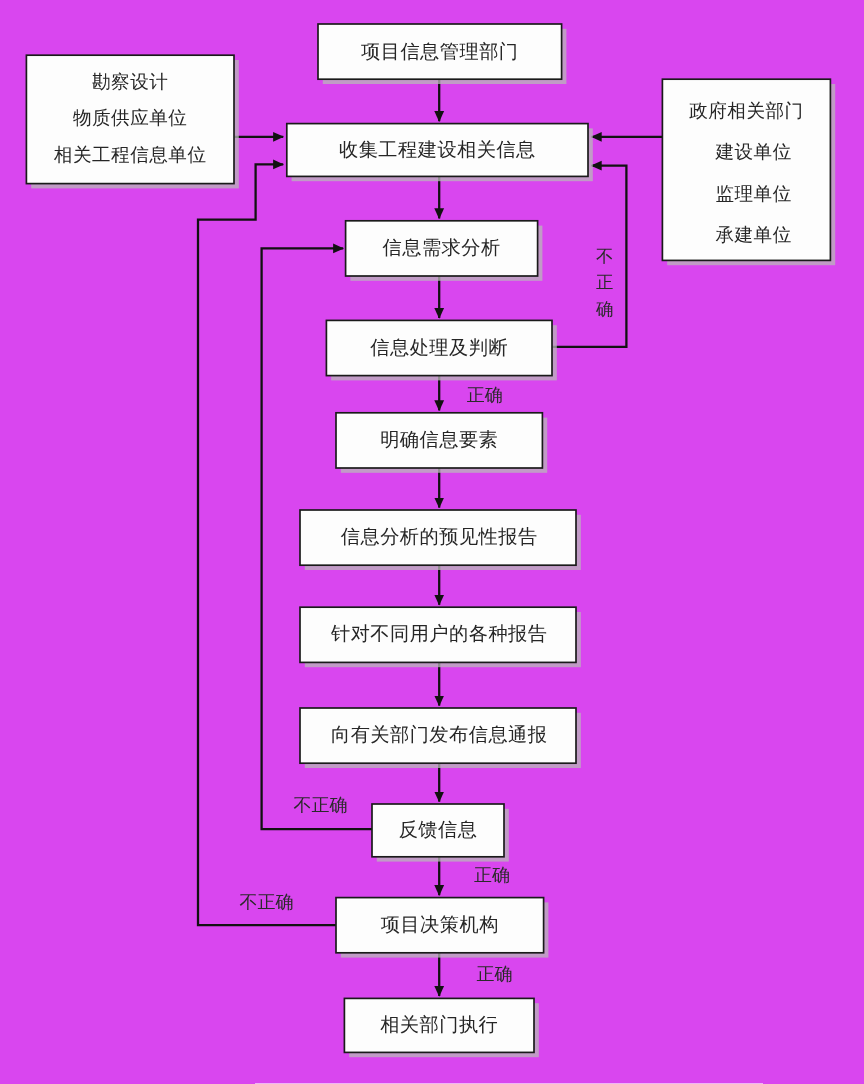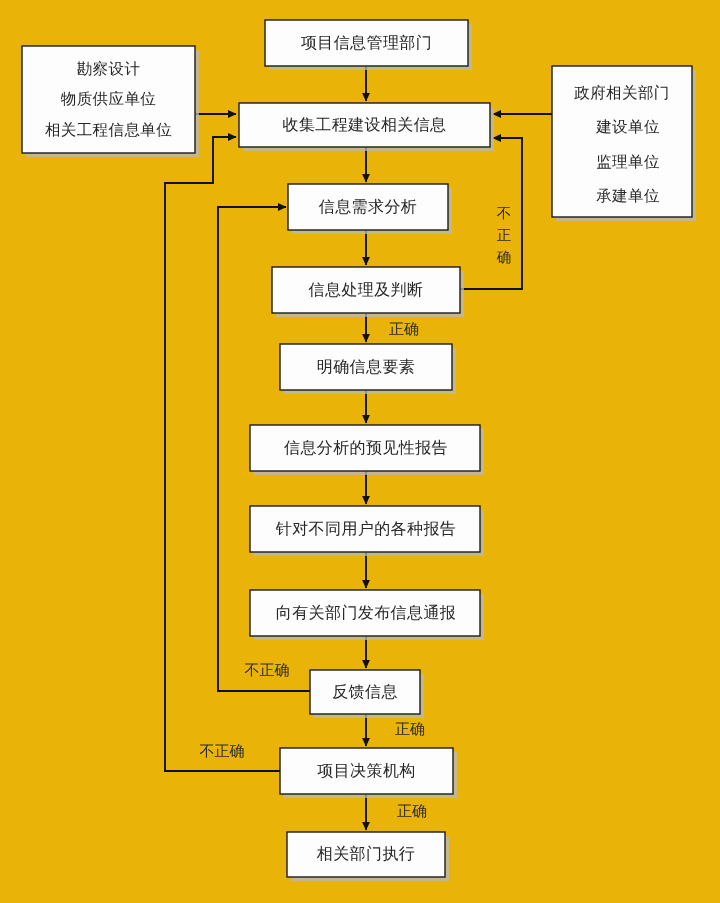--- a/index.html
+++ b/index.html
@@ -10,21 +10,21 @@
   body {
     width: 720px;
     height: 903px;
     font-family: "Liberation Serif", "DejaVu Serif", serif;
     overflow: hidden;
   }
   #flow-root {
     position: relative;
     width: 720px;
     height: 903px;
-    background: #eab308;
+    background: #d946ef;
   }
   svg.flow {
     position: absolute;
     left: 0;
     top: 0;
     width: 720px;
     height: 903px;
   }
   .box-rect {
     fill: #fdfdfd;

